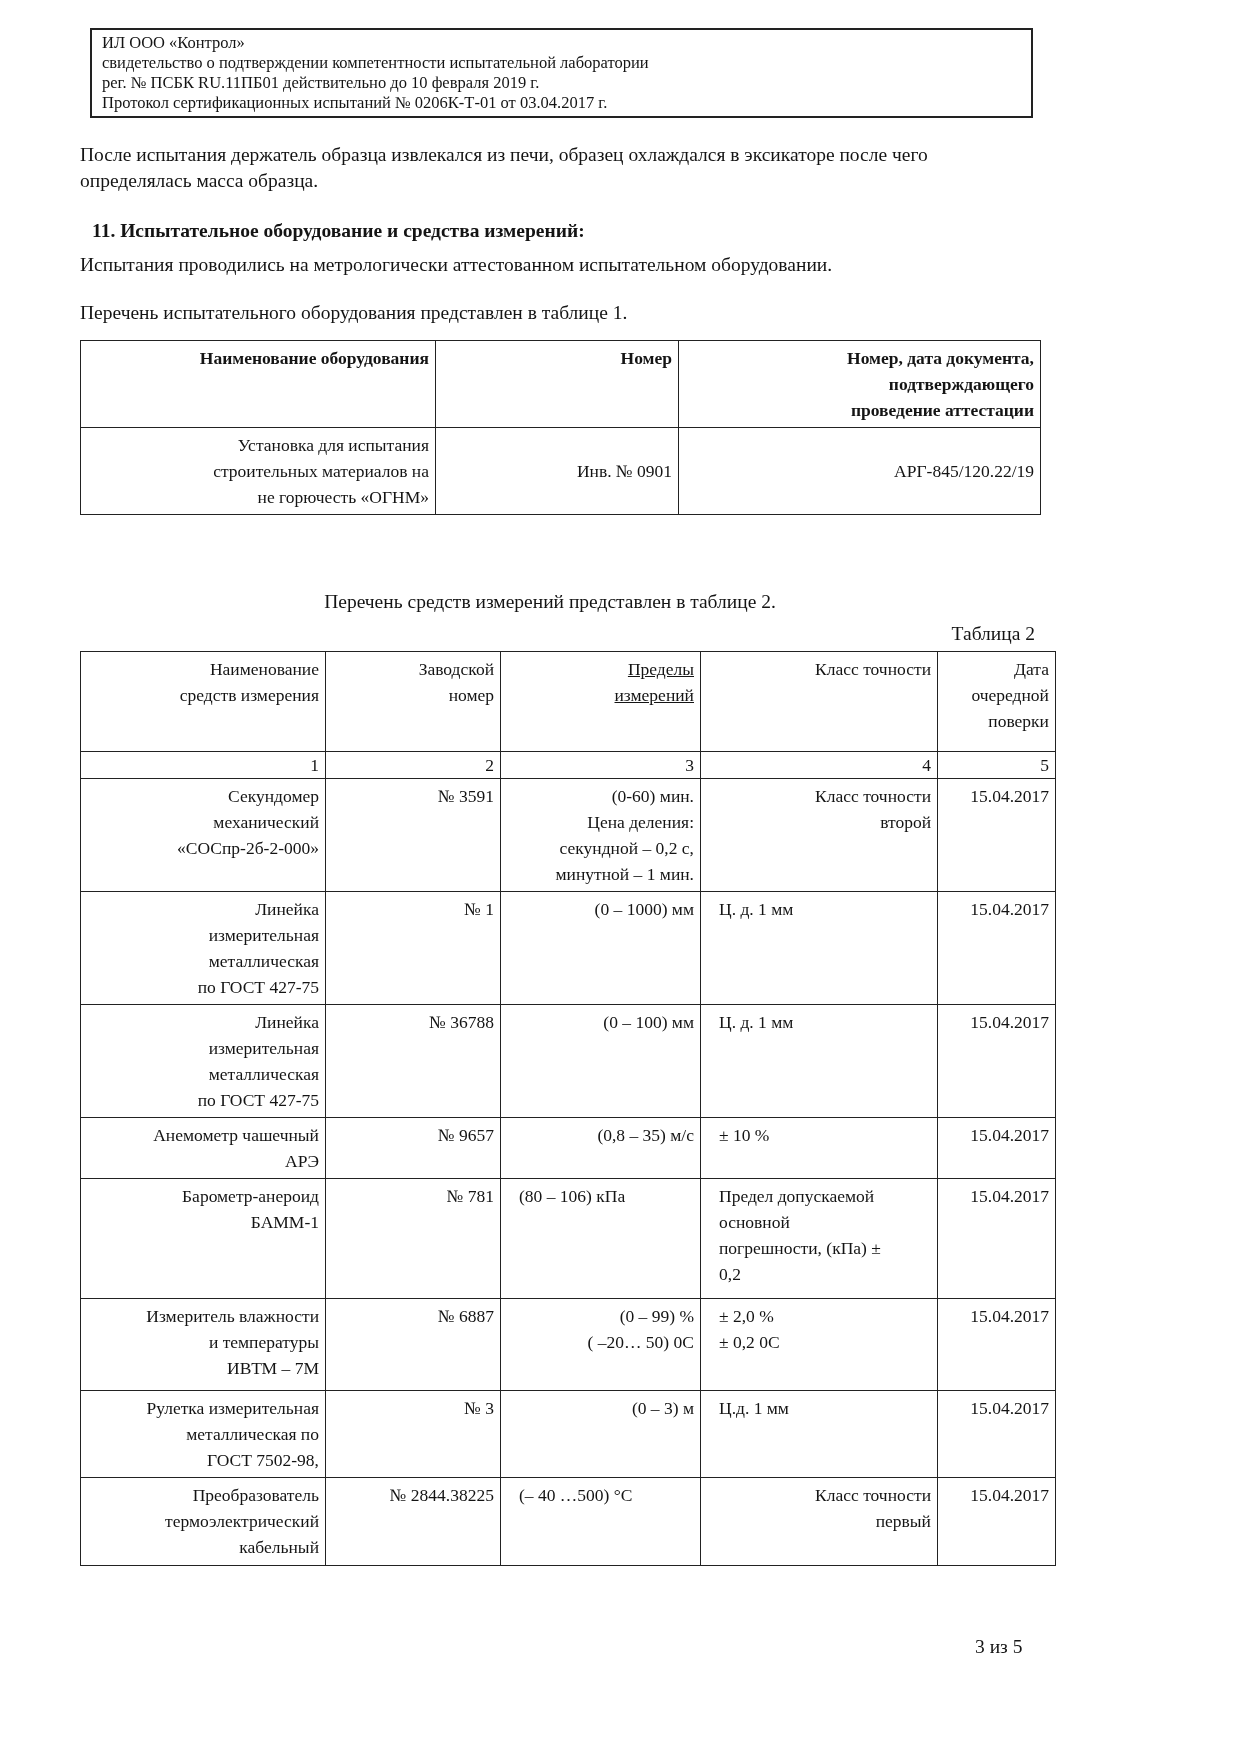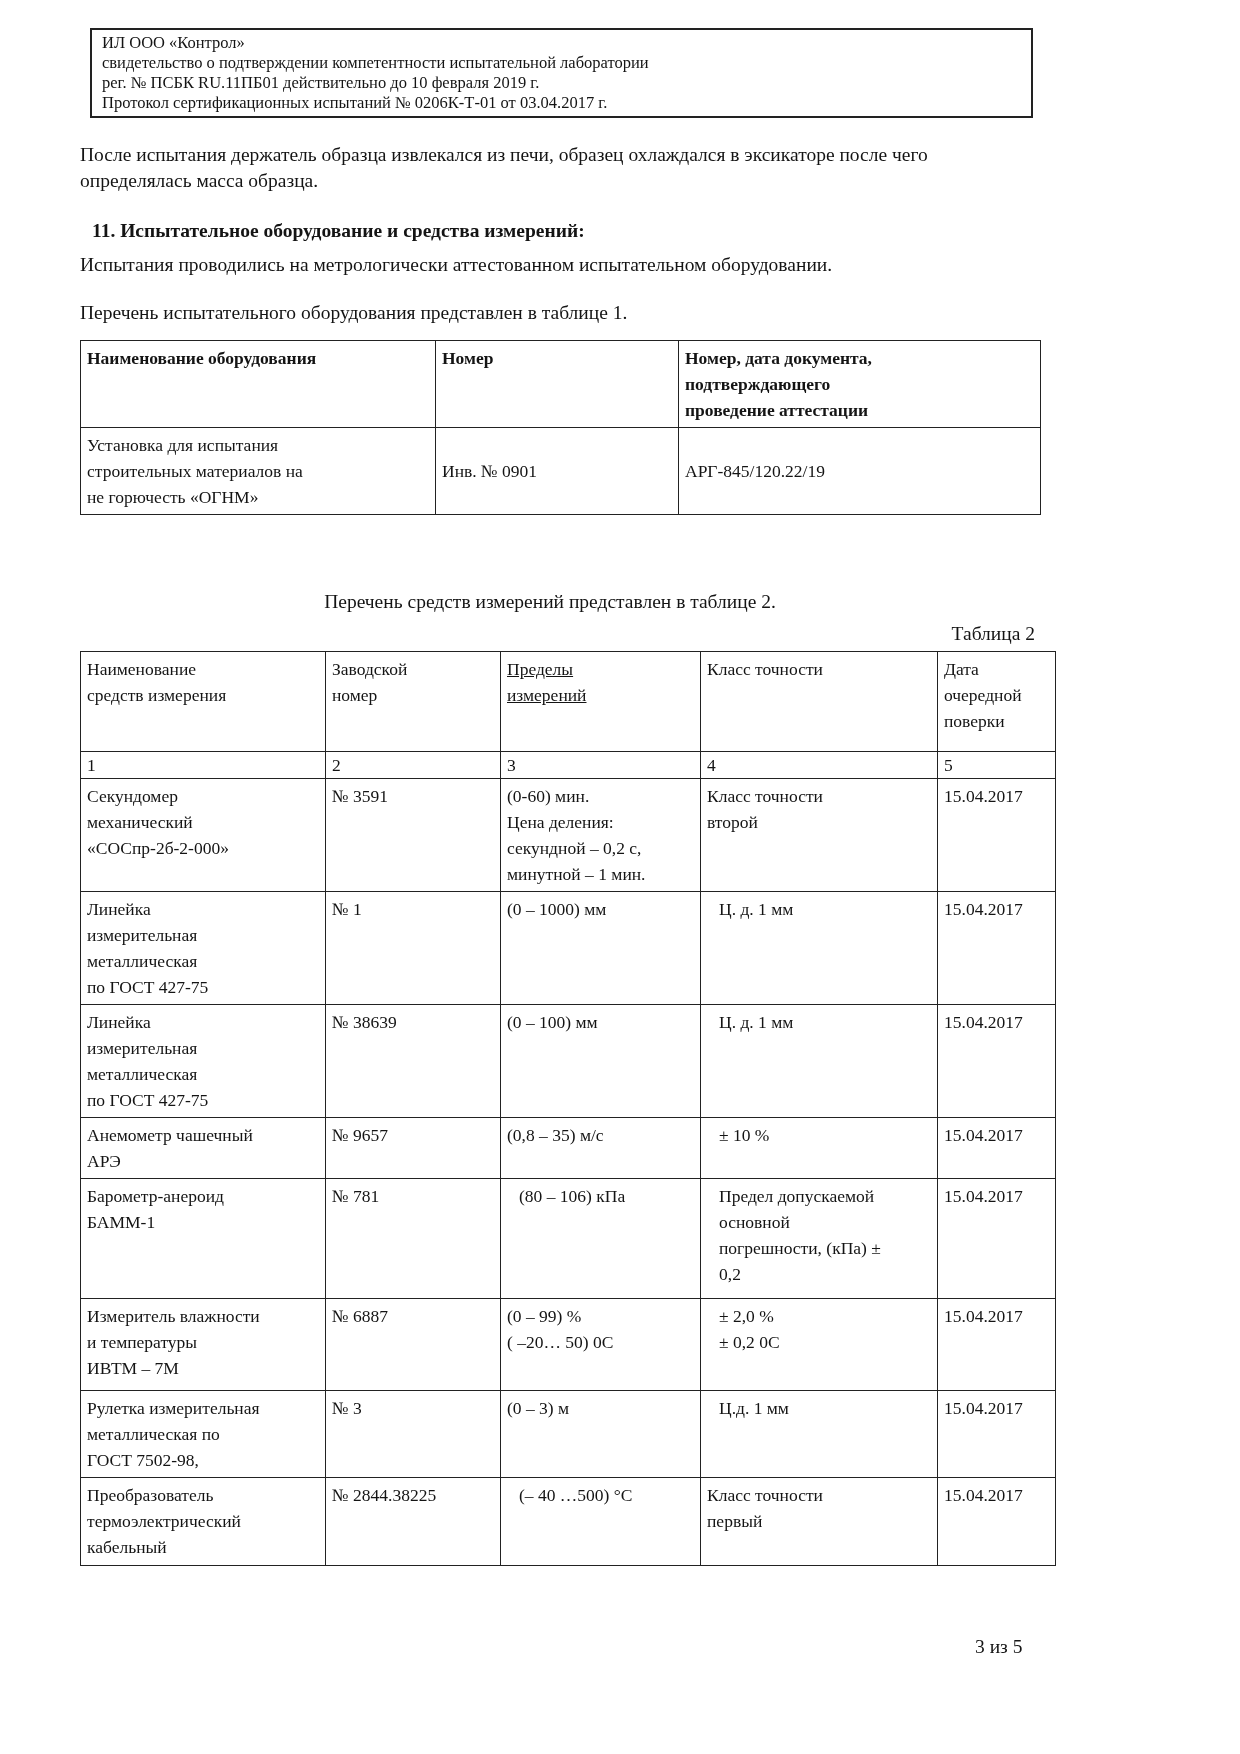--- a/index.html
+++ b/index.html
@@ -26,21 +26,21 @@
   .p4{margin-top:74px;margin-bottom:6px;text-align:center;}
   .table-label{font-size:19.5px;line-height:26px;}
   .table-label.t1{width:960px;text-align:right;padding-right:52px;box-sizing:border-box;margin-bottom:6px;}
   .table-label.t2{width:975px;text-align:right;padding-right:20px;box-sizing:border-box;margin-bottom:4px;}
   table{border-collapse:collapse;table-layout:fixed;}
   .table1{width:960px;margin-bottom:0;}
   .table2{width:975px;}
   th,td{
     border:1.5px solid #222;vertical-align:top;
     font-size:17.5px;line-height:26px;font-weight:normal;
-    padding:4px 6px;box-sizing:border-box;text-align:left;
+    padding:4px 6px;box-sizing:border-box;text-align:right;
     white-space:pre-line;overflow:hidden;
   }
   .table1 thead th{font-weight:bold;height:82px;}
   .table1 tbody td{vertical-align:middle;height:80px;}
   .t1c0{width:355px;}
   .t1c1{width:243px;}
   .t1c2{width:362px;}
   .table2 thead th{height:100px;}
   .t2c0{width:245px;}
   .t2c1{width:175px;}
@@ -152,21 +152,21 @@
         <td>№ 1</td>
         <td>(0 – 1000) мм</td>
         <td class="al">Ц. д. 1 мм</td>
         <td>15.04.2017</td>
       </tr>
       <tr class="r2">
         <td>Линейка
 измерительная
 металлическая
 по ГОСТ 427-75</td>
-        <td>№ 38639</td>
+        <td>№ 36788</td>
         <td>(0 – 100) мм</td>
         <td class="al">Ц. д. 1 мм</td>
         <td>15.04.2017</td>
       </tr>
       <tr class="r3">
         <td>Анемометр чашечный
 АРЭ</td>
         <td>№ 9657</td>
         <td>(0,8 – 35) м/с</td>
         <td class="al">± 10 %</td>

